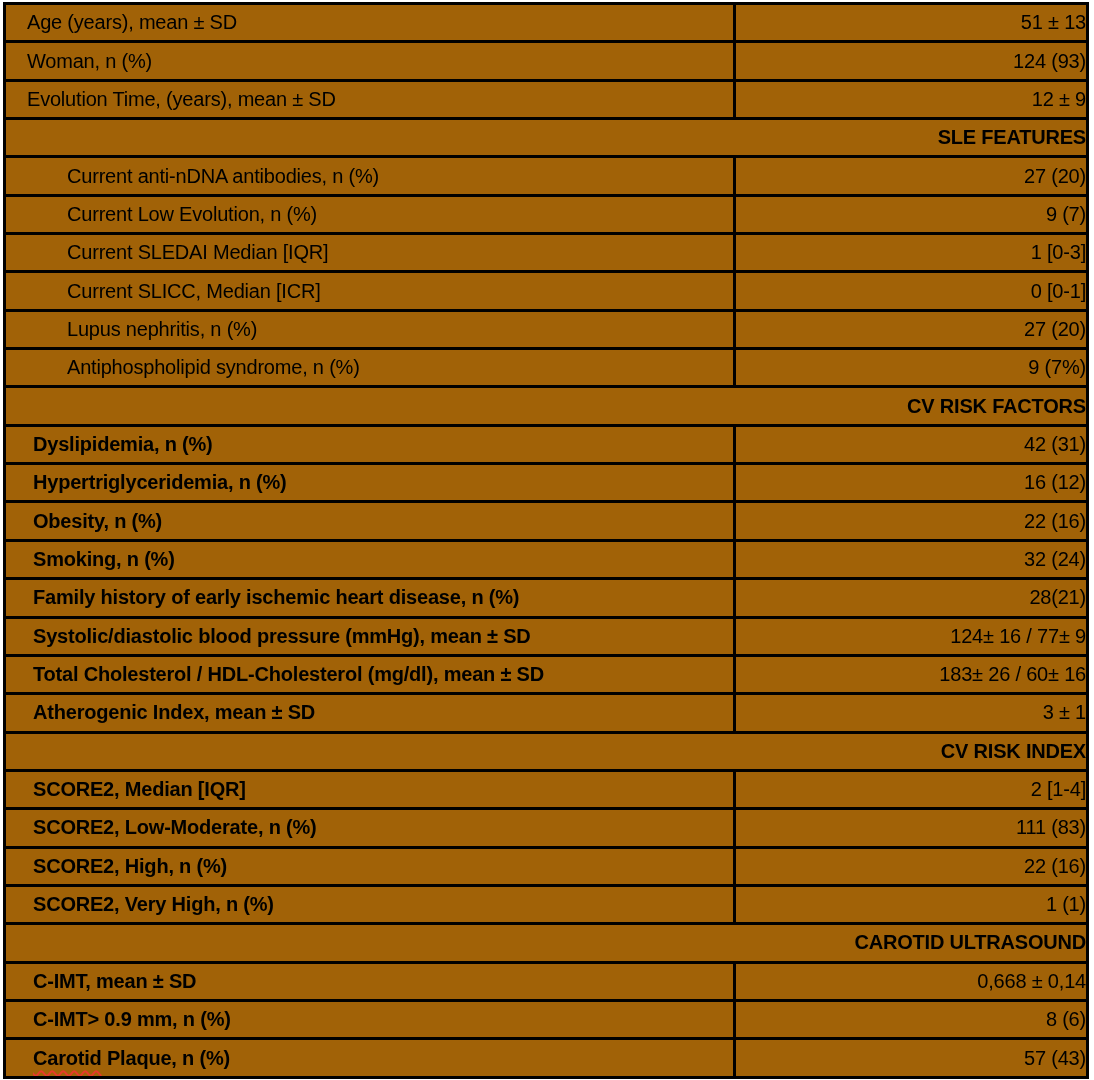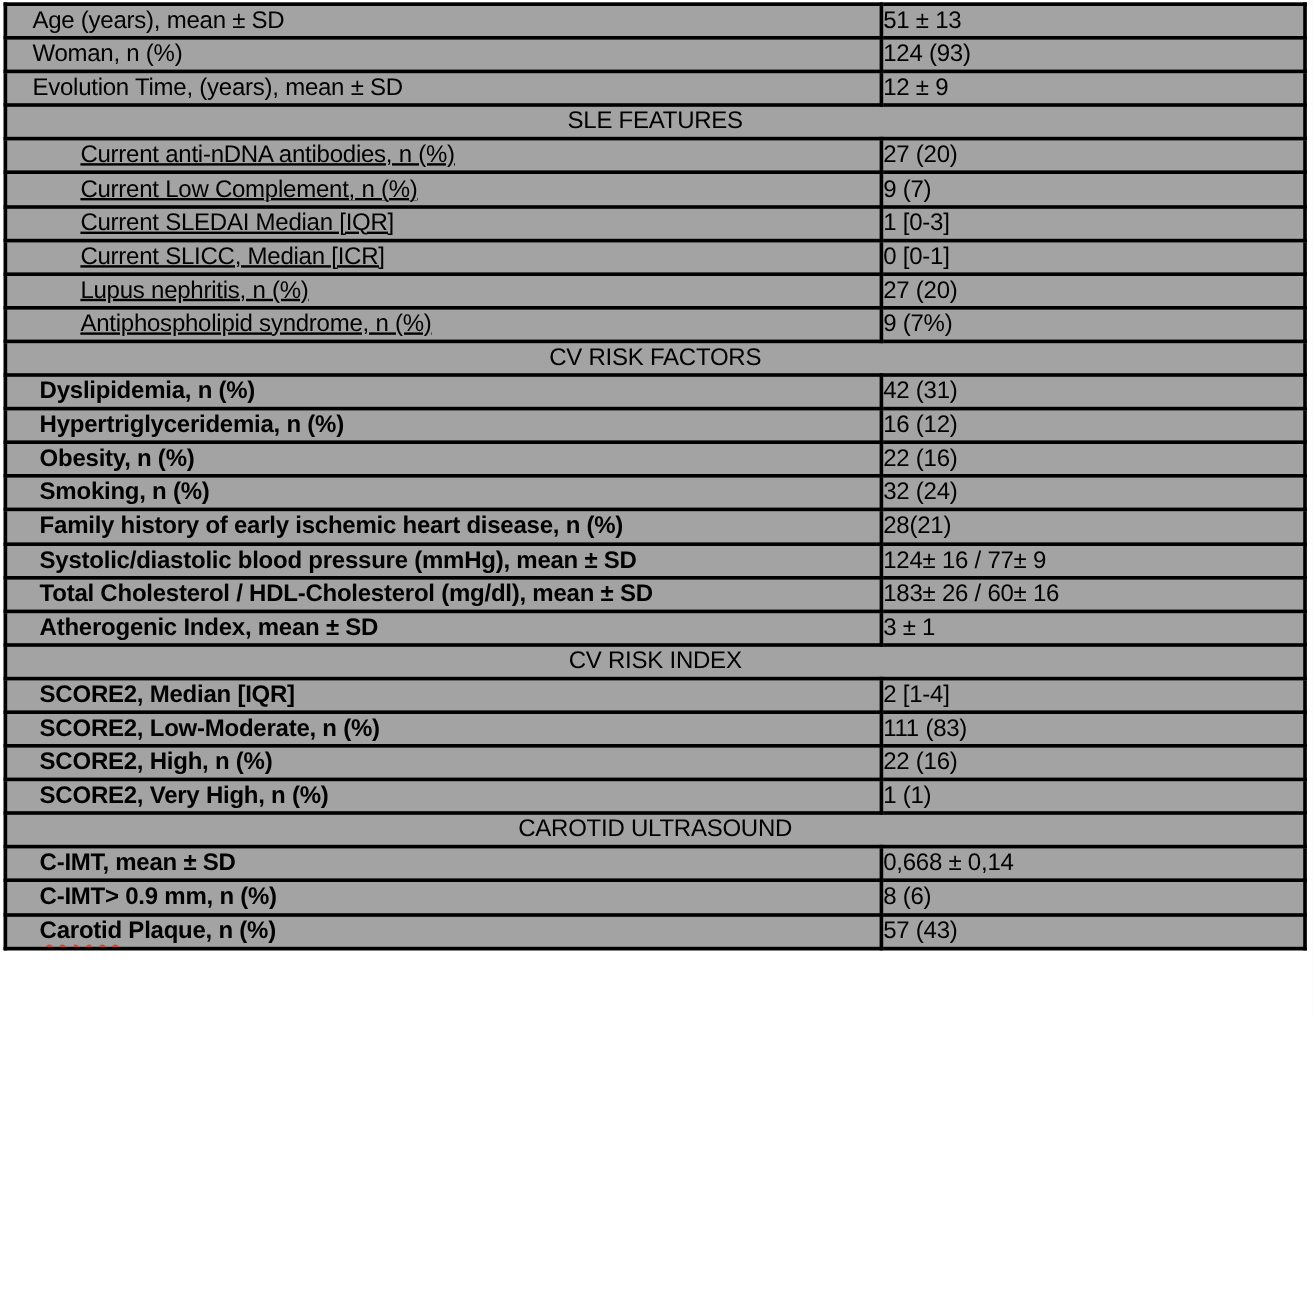--- a/index.html
+++ b/index.html
@@ -15,43 +15,43 @@
     position: absolute;
     top: 2px;
     left: 3px;
     width: 1086px;
     height: 1077px;
   }
   table.char-table {
     border-collapse: collapse;
     table-layout: fixed;
     width: 1086px;
-    height: 790px;
-    background: #a3a3a3;
+    height: 1077px;
+    background: #a16207;
   }
   table.char-table td {
     border: 3px solid #000000;
     padding: 0;
     font-size: 20px;
     letter-spacing: -0.2px;
     color: #000000;
     vertical-align: middle;
     white-space: nowrap;
     overflow: hidden;
   }
   td.label-cell { text-align: left; }
   td.label-cell.indent-0 { padding-left: 21px; }
   td.label-cell.indent-1 { padding-left: 27px; font-weight: bold; }
-  td.label-cell.indent-2 { padding-left: 61px; text-decoration: underline; }
-  td.value-cell { text-align: left; }
+  td.label-cell.indent-2 { padding-left: 61px; }
+  td.value-cell { text-align: right; }
   td.section-cell {
-    font-weight: normal;
+    font-weight: bold;
     font-size: 21px;
     padding-left: 15px;
-    text-align: center;
+    text-align: right;
   }
   .squiggle {
     text-decoration-line: underline;
     text-decoration-style: wavy;
     text-decoration-color: #e8392a;
     text-decoration-thickness: 2px;
     text-underline-offset: 5px;
     text-align: right;
   }
 </style>
@@ -78,21 +78,21 @@
           <td class="value-cell">12 ± 9</td>
         </tr>
         <tr>
           <td colspan="2" class="section-cell">SLE FEATURES</td>
         </tr>
         <tr>
           <td class="label-cell indent-2">Current anti-nDNA antibodies, n (%)</td>
           <td class="value-cell">27 (20)</td>
         </tr>
         <tr>
-          <td class="label-cell indent-2">Current Low Complement, n (%)</td>
+          <td class="label-cell indent-2">Current Low Evolution, n (%)</td>
           <td class="value-cell">9 (7)</td>
         </tr>
         <tr>
           <td class="label-cell indent-2">Current SLEDAI Median [IQR]</td>
           <td class="value-cell">1 [0-3]</td>
         </tr>
         <tr>
           <td class="label-cell indent-2">Current SLICC, Median [ICR]</td>
           <td class="value-cell">0 [0-1]</td>
         </tr>

